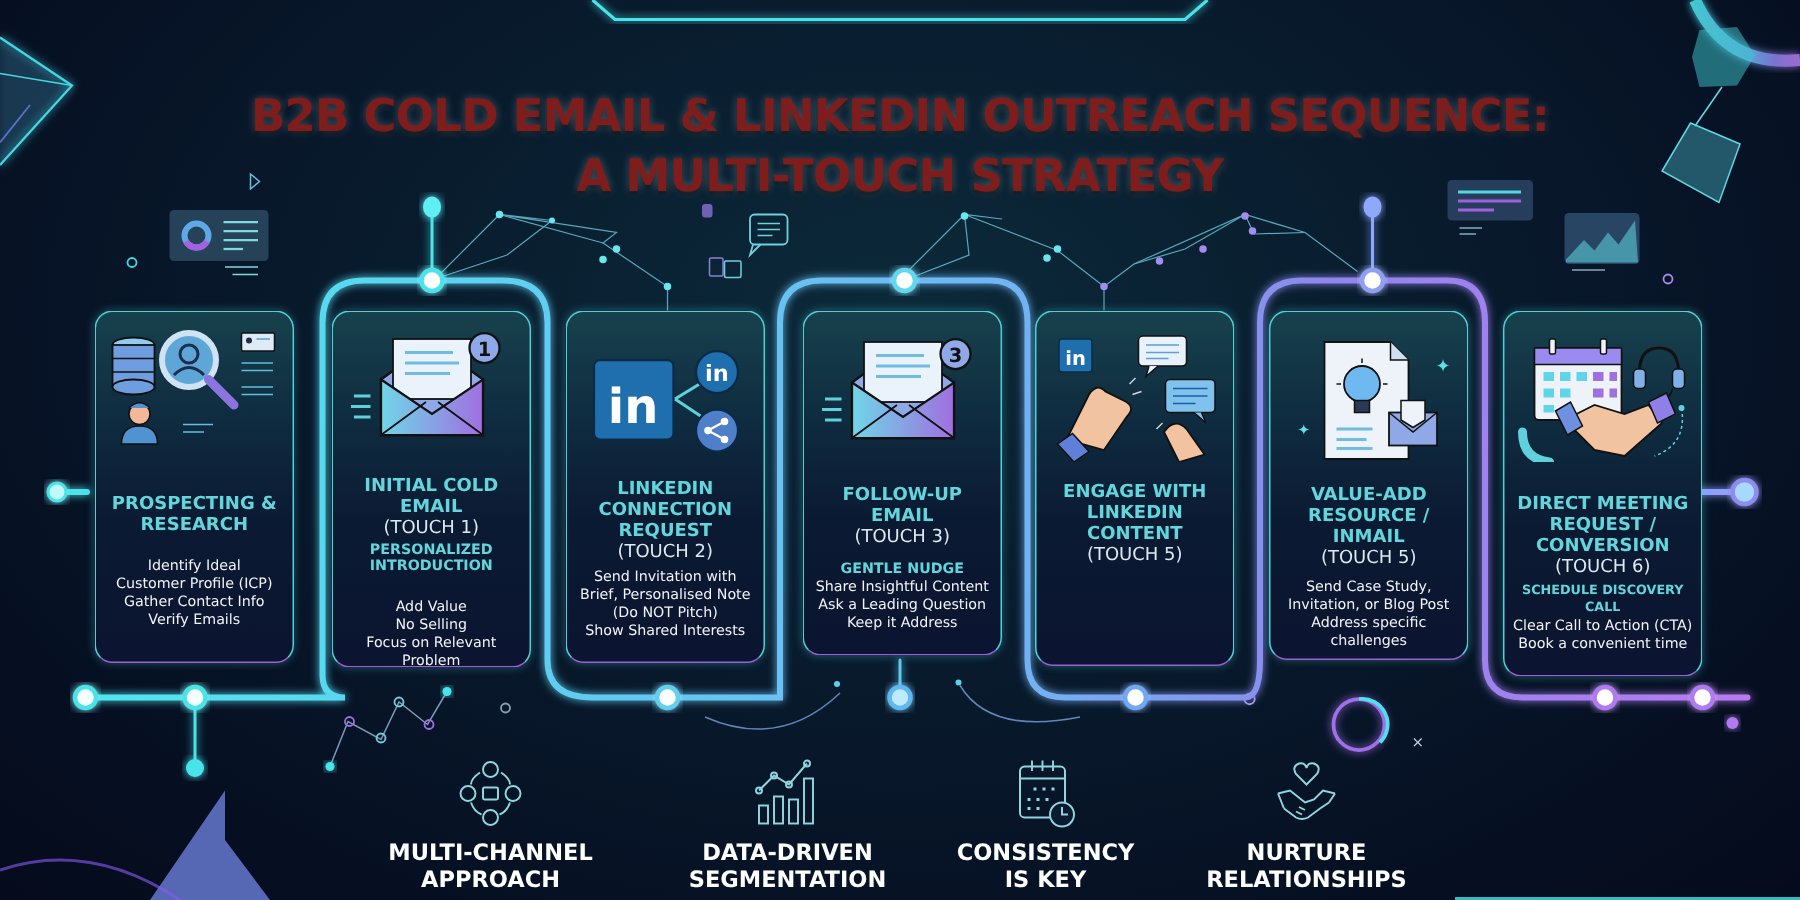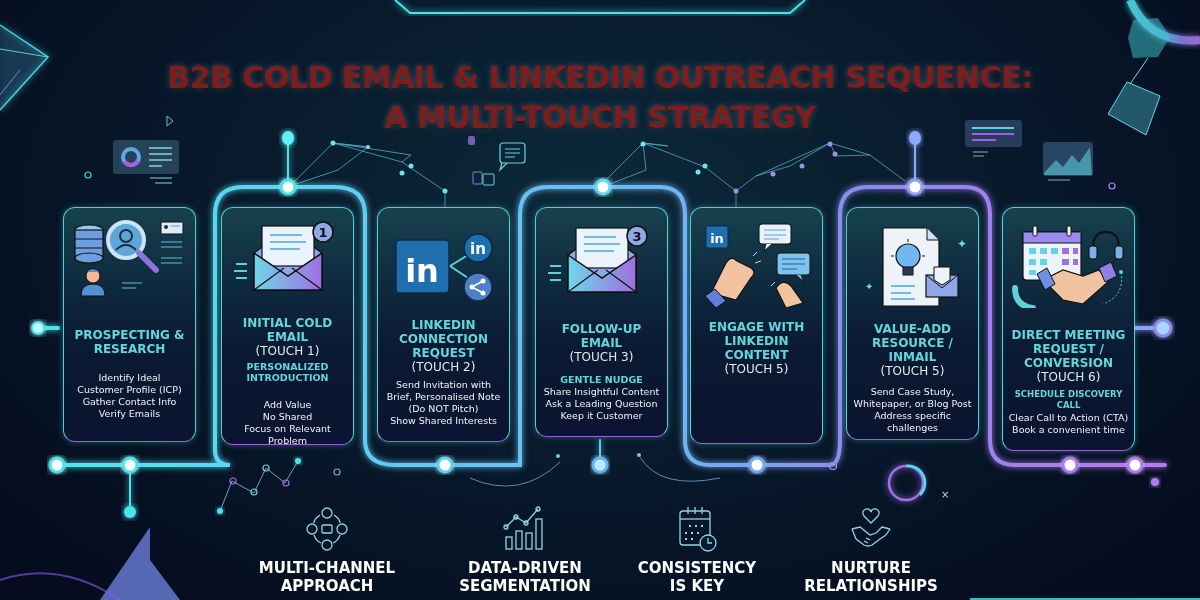--- a/index.html
+++ b/index.html
@@ -253,21 +253,21 @@
         </defs>
       <circle cx="101" cy="24" r="10" fill="#8fa8e8" stroke="#111" stroke-width="1.5"></circle>
       <text x="101" y="29" text-anchor="middle" font-size="13" font-weight="bold" fill="#111" font-family="DejaVu Sans, sans-serif">1</text>
     </svg>
   </div>
   <div class="ctitle" style="margin-top:8px;">INITIAL COLD EMAIL</div>
   <div class="ctouch">(TOUCH 1)</div>
   <div class="csub">PERSONALIZED INTRODUCTION</div>
   <div class="cbody" style="margin-top:16px;">
     <div>Add Value</div>
-    <div>No Shared</div>
+    <div>No Selling</div>
     <div>Focus on Relevant</div>
     <div>Problem</div>
   </div>
 </div>
 
 <div class="card" style="left:377px; height:233px;">
   <div class="icon-area">
     <svg width="131" height="100" viewBox="0 0 131 100">
       <rect x="18" y="32" width="53" height="53" rx="4" fill="#1f6fae" stroke="#0b2a48" stroke-width="1.5"></rect>
       <text x="44" y="74" text-anchor="middle" font-size="32" font-weight="bold" fill="#fff" font-family="DejaVu Sans, sans-serif">in</text>
@@ -309,21 +309,21 @@
       <circle cx="101" cy="28" r="10" fill="#8fa8e8" stroke="#111" stroke-width="1.5"></circle>
       <text x="101" y="33" text-anchor="middle" font-size="13" font-weight="bold" fill="#111" font-family="DejaVu Sans, sans-serif">3</text>
     </svg>
   </div>
   <div class="ctitle" style="margin-top:14px;">FOLLOW-UP EMAIL</div>
   <div class="ctouch">(TOUCH 3)</div>
   <div class="csub" style="margin-top:10px;">GENTLE NUDGE</div>
   <div class="cbody" style="margin-top:1px;">
     <div>Share Insightful Content</div>
     <div>Ask a Leading Question</div>
-    <div>Keep it Customer</div>
+    <div>Keep it Address</div>
   </div>
 </div>
 
 <div class="card" style="left:690px; height:235px;">
   <div class="icon-area">
     <svg width="131" height="100" viewBox="0 0 131 100">
       <rect x="15" y="18" width="22" height="22" rx="2" fill="#1f6fae" stroke="#0b2a48"></rect>
       <text x="26" y="35" text-anchor="middle" font-size="13" font-weight="bold" fill="#fff" font-family="DejaVu Sans, sans-serif">in</text>
       <rect x="68" y="16" width="32" height="20" rx="3" fill="#e8f2fb" stroke="#111"></rect>
       <path d="M75 36 L73 43 L81 36" fill="#e8f2fb" stroke="#111"></path>
@@ -364,21 +364,21 @@
       <path d="M79 67 L95 80 L111 67" fill="none" stroke="#111"></path>
       <path d="M87 59 L103 59 L103 72 L95 77 L87 72 Z" fill="#eef3fa" stroke="#111"></path>
       <text x="110" y="40" fill="#5fe0e8" font-size="12" font-family="DejaVu Sans, sans-serif">✦</text>
       <text x="18" y="82" fill="#5fe0e8" font-size="10" font-family="DejaVu Sans, sans-serif">✦</text>
     </svg>
   </div>
   <div class="ctitle" style="margin-top:14px;">VALUE-ADD RESOURCE / INMAIL</div>
   <div class="ctouch">(TOUCH 5)</div>
   <div class="cbody" style="margin-top:8px;">
     <div>Send Case Study,</div>
-    <div>Whitepaper, or Blog Post</div>
+    <div>Invitation, or Blog Post</div>
     <div>Address specific</div>
     <div>challenges</div>
   </div>
 </div>
 
 <div class="card" style="left:1002px; height:242px;">
   <div class="icon-area">
     <svg width="131" height="100" viewBox="0 0 131 100">
       <rect x="20" y="24" width="58" height="48" rx="3" fill="#eef3fa" stroke="#111" stroke-width="1.2"></rect>
       <rect x="20" y="24" width="58" height="11" fill="#9b8af0" stroke="#111"></rect>

